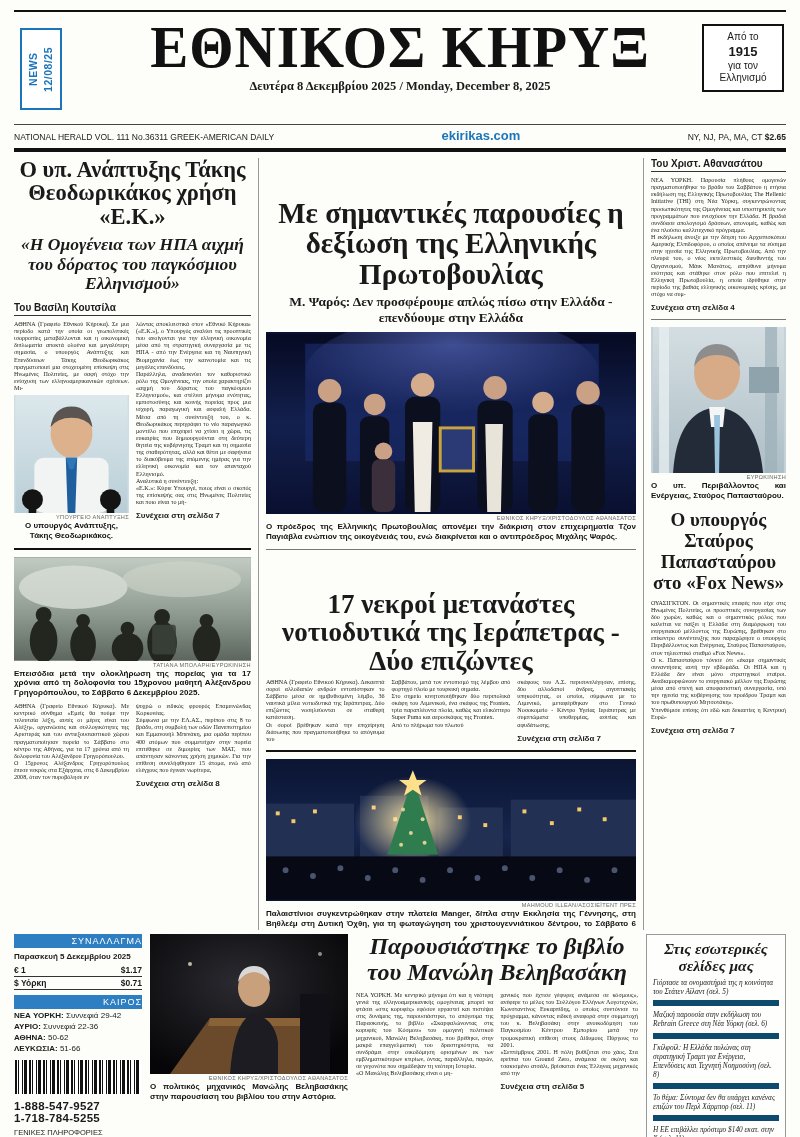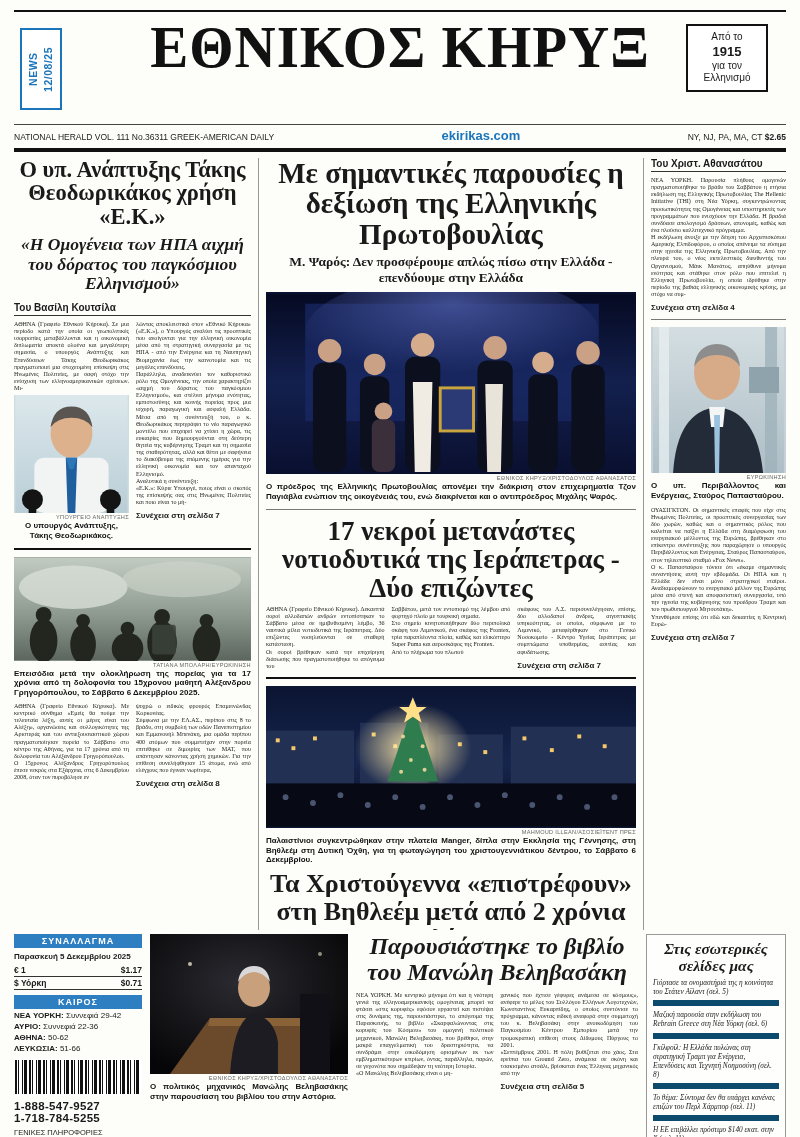--- a/index.html
+++ b/index.html
@@ -22,40 +22,40 @@
     font-family:"Liberation Sans",sans-serif;font-weight:bold;font-size:10.5px;
     color:#1b75bb;letter-spacing:.5px;white-space:pre-line;text-align:center;line-height:1.4;
   }
   .mast-title{
     text-align:center;font-weight:bold;font-size:57px;line-height:1.0;
     letter-spacing:1px;transform:scaleY(1.04);margin-top:2px;
     font-family:"Liberation Serif","DejaVu Serif",serif;color:#111;
   }
   .mast-date{text-align:center;font-weight:bold;font-size:12.5px;margin-top:4px;}
   .since-badge{
-    position:absolute;right:18px;top:6px;width:74px;padding:5px 2px;
+    position:absolute;right:2px;top:6px;width:74px;padding:5px 2px;
     border:2px solid #111;text-align:center;background:#fff;
     font-family:"Liberation Sans",sans-serif;font-size:10px;line-height:1.25;
   }
   .since-badge b{font-size:13px;}
   .infoline{
     display:flex;align-items:baseline;border-top:1px solid #444;
     padding:3px 0 3px 0;margin-top:4px;
     font-family:"Liberation Sans",sans-serif;font-size:8.5px;color:#222;
   }
   .infoline .mid{flex:1;text-align:center;font-weight:bold;font-size:13px;color:#1b75bb;}
   .infoline .right b{font-weight:bold;}
   .thickrule{border-top:4px solid #111;margin-top:2px;}
   
   .main-grid{display:flex;height:772px;overflow:hidden;margin-top:6px;}
   .col-left{width:242px;padding-right:7px;border-right:1px solid #999;overflow:hidden;}
   .col-center{width:378px;padding:0 7px;overflow:hidden;}
   .col-right{width:138px;padding-left:7px;border-left:1px solid #999;overflow:hidden;}
   
-  .h-xl{font-weight:bold;font-size:29px;line-height:1.05;text-align:center;}
+  .h-xl{font-weight:bold;font-size:29px;line-height:1.05;text-align:center;margin-top:40px;}
   .h-l{font-weight:bold;font-size:22.5px;line-height:1.04;text-align:center;}
   .h-m{font-weight:bold;font-size:21px;line-height:1.05;text-align:center;}
   .h-r{font-weight:bold;font-size:19px;line-height:1.12;text-align:center;}
   .h-book{font-weight:bold;font-style:italic;font-size:24px;line-height:1.08;text-align:center;}
   .sub-italic{font-weight:bold;font-style:italic;font-size:17.5px;line-height:1.12;text-align:center;margin-top:7px;}
   .sub-main{font-weight:bold;font-size:13.5px;text-align:center;margin-top:5px;}
   .byline{
     font-family:"Liberation Sans",sans-serif;font-weight:bold;font-size:10px;
     border-bottom:1px solid #333;padding-bottom:2px;margin:8px 0 5px 0;display:block;
   }
@@ -77,21 +77,21 @@
   .twocol>div{flex:1;min-width:0;}
   .threecol{display:flex;gap:7px;margin-top:4px;}
   .threecol>div{flex:1;min-width:0;}
   .hr{border-top:1px solid #777;margin:7px 0;}
   .hr-thick{border-top:2px solid #111;margin:7px 0;}
   .photo{display:block;width:100%;}
   
   .bottom-band{display:flex;gap:8px;margin-top:4px;height:205px;overflow:hidden;}
   .xbox{width:128px;flex:none;font-family:"Liberation Sans",sans-serif;}
   .xbox .bluehdr{
-    background:#2e7fc2;color:#fff;font-weight:bold;font-size:9px;text-align:center;
+    background:#2e7fc2;color:#fff;font-weight:normal;font-size:9px;text-align:right;
     padding:2px 0;letter-spacing:1px;
   }
   .xbox .xdate{font-weight:bold;font-size:8px;margin:4px 0 3px 0;}
   .xrow{display:flex;justify-content:space-between;font-size:8.5px;font-weight:bold;
     border-bottom:1px solid #333;padding:1px 0;}
   .wline{font-size:8px;margin-top:2px;}
   .wline b{font-weight:bold;}
   .barcode{height:34px;margin:6px 0 5px 0;
     background:repeating-linear-gradient(90deg,#111 0 2px,#fff 2px 3px,#111 3px 4px,#fff 4px 7px,#111 7px 8px,#fff 8px 9px,#111 9px 12px,#fff 12px 14px);
     border:1px solid #fff;}
@@ -112,20 +112,21 @@
 
 <div class="page">
 
   <div class="toprule"></div>
   <div class="masthead">
     <div class="news-badge">
       <span class="vtxt">NEWS
 12/08/25</span>
     </div>
     <div class="mast-title">ΕΘΝΙΚΟΣ ΚΗΡΥΞ</div>
+    <div class="mast-date">Δευτέρα 8 Δεκεμβρίου 2025 / Monday, December 8, 2025</div>
     <div class="since-badge">
       <span>Από το</span><br>
       <b>1915</b><br>
       <span>για τον</span><br>
       <span>Ελληνισμό</span>
     </div>
   </div>
   <div class="infoline">
     <span>NATIONAL HERALD VOL. 111   No.36311   GREEK-AMERICAN DAILY</span>
     <span class="mid">ekirikas.com</span>
@@ -359,20 +360,21 @@
         <rect x="96" y="40" width="30" height="26" fill="#8fa3ad"></rect>
         <ellipse cx="64" cy="46" rx="23" ry="27" fill="#d7ab87"></ellipse>
         <path d="M41 40 Q43 18 64 17 Q85 18 87 40 Q80 28 64 28 Q48 28 41 40 Z" fill="#8d8d8d"></path>
         <path d="M20 146 Q24 84 64 80 Q104 84 110 146 Z" fill="#232b38"></path>
         <path d="M56 80 L72 80 L70 100 L58 100 Z" fill="#f4f6f6"></path>
         <path d="M61 88 L67 88 L66 146 L62 146 Z" fill="#9cc3de"></path>
       </svg>
       <div class="credit">ΕΥΡΩΚΙΝΗΣΗ</div>
       <div class="caption">Ο υπ. Περιβάλλοντος και Ενέργειας, Σταύρος Παπασταύρου.</div>
 
+      <div class="h-r" style="margin-top:8px;">Ο υπουργός Σταύρος Παπασταύρου στο «Fox News»</div>
       <div class="body-txt" style="margin-top:6px;">ΟΥΑΣΙΓΚΤΟΝ. Οι σημαντικές επαφές που είχε στις Ηνωμένες Πολιτείες, οι προοπτικές συνεργασίας των δύο χωρών, καθώς και ο σημαντικός ρόλος που καλείται να παίξει η Ελλάδα στη διαμόρφωση του ενεργειακού μέλλοντος της Ευρώπης, βρέθηκαν στο επίκεντρο συνέντευξης που παραχώρησε ο υπουργός Περιβάλλοντος και Ενέργειας, Σταύρος Παπασταύρου, στον τηλεοπτικό σταθμό «Fox News».
 Ο κ. Παπασταύρου τόνισε ότι «έκαμε σημαντικές συναντήσεις αυτή την εβδομάδα. Οι ΗΠΑ και η Ελλάδα δεν είναι μόνο στρατηγικοί εταίροι. Αναδιαμορφώνουν το ενεργειακό μέλλον της Ευρώπης μέσα από στενή και αποφασιστική συνεργασία, υπό την ηγεσία της κυβέρνησης του προέδρου Τραμπ και του πρωθυπουργού Μητσοτάκη».
 Υπενθύμισε επίσης ότι εδώ και δεκαετίες η Κεντρική Ευρώ-</div>
       <div class="cont">Συνέχεια στη σελίδα 7</div>
     </div>
   </div>
 
   <div class="bottom-band">
 
     <div class="xbox">

